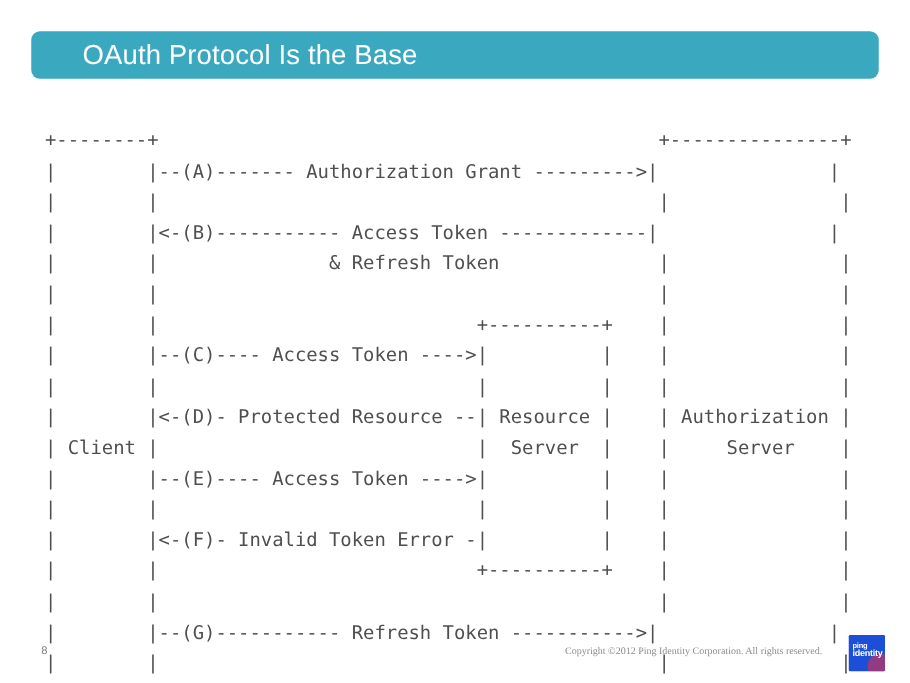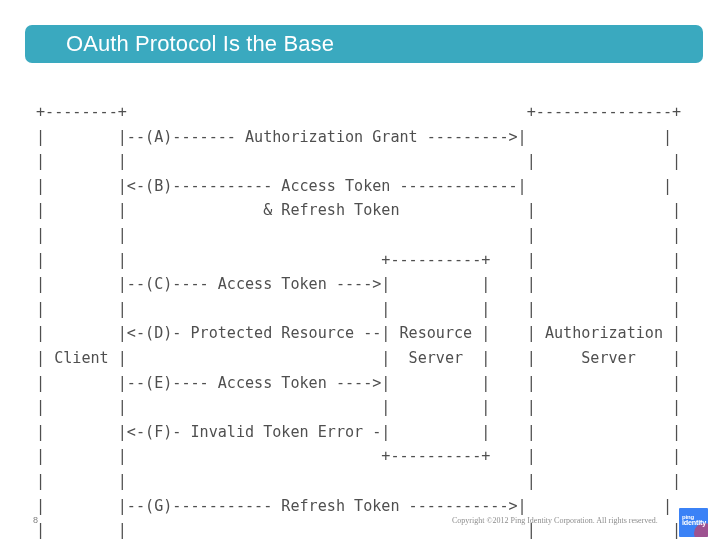--- a/index.html
+++ b/index.html
@@ -81,21 +81,21 @@
     color: #8d8d8d;
     white-space: nowrap;
     font-family: Liberation Serif, serif;
   }
   .logo {
     position: absolute;
     left: 679px;
     top: 508px;
     width: 29px;
     height: 29px;
-    background: #3b82f6;
+    background: #1d4ed8;
     border-radius: 1px;
     overflow: hidden;
   }
   .logo-inner {
     position: absolute;
     left: 3px;
     top: 6px;
     width: 24px;
     color: #ffffff;
     font-size: 6px;

